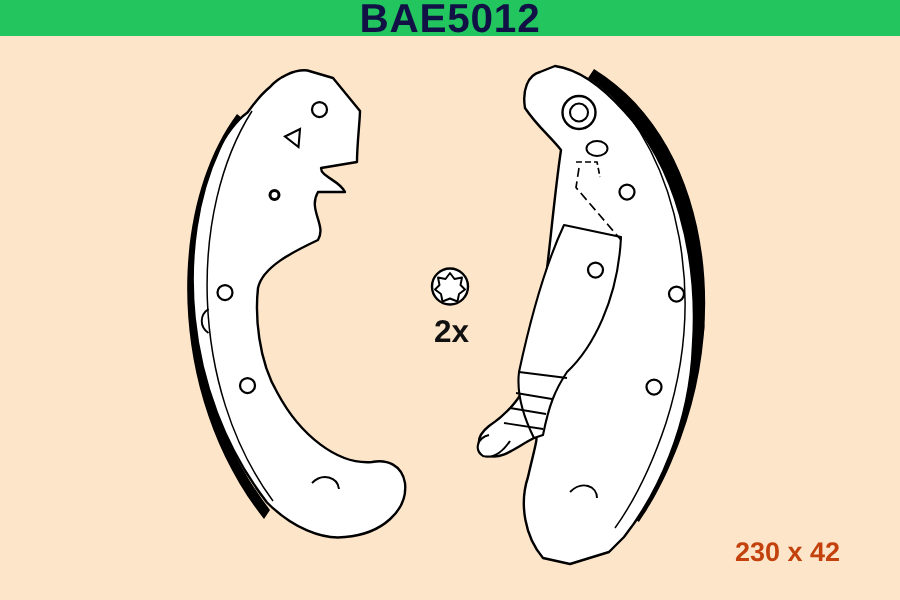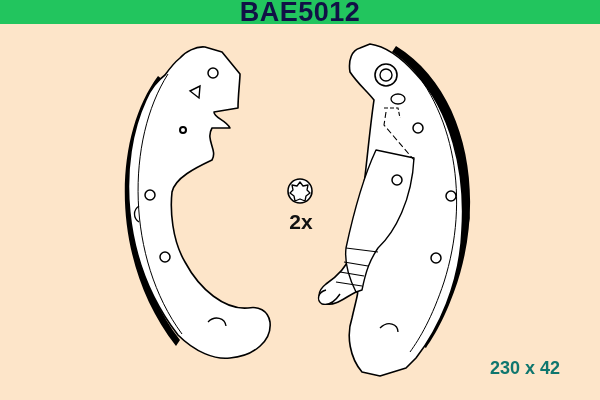--- a/index.html
+++ b/index.html
@@ -1,21 +1,21 @@
 <!DOCTYPE html>
 <html><head>
 <meta charset="utf-8">
 <style>
   html, body { margin:0; padding:0; }
   body { width:600px; height:400px; background:#fde5c9; position:relative; overflow:hidden; font-family:"Liberation Sans", sans-serif; }
   .header { position:absolute; left:0; top:0; width:600px; height:24px; background:#22c55e; display:flex; align-items:center; justify-content:center; }
   .title { font-weight:bold; font-size:27px; color:#111146; letter-spacing:0.5px; line-height:31px; }
   .drawing { position:absolute; left:0; top:0; }
   .qty { position:absolute; left:284px; top:210px; width:34px; text-align:center; font-weight:bold; font-size:21px; color:#111; }
-  .dims { position:absolute; left:490px; top:358px; font-weight:bold; font-size:18px; color:#0f766e; white-space:nowrap; }
+  .dims { position:absolute; left:490px; top:358px; font-weight:bold; font-size:18px; color:#c2410c; white-space:nowrap; }
 </style>
 </head>
 <body>
 
 <div class="header">
   <span class="title">BAE5012</span>
 </div>
 
 <svg class="drawing" width="600" height="400" viewBox="0 0 600 400">
 

